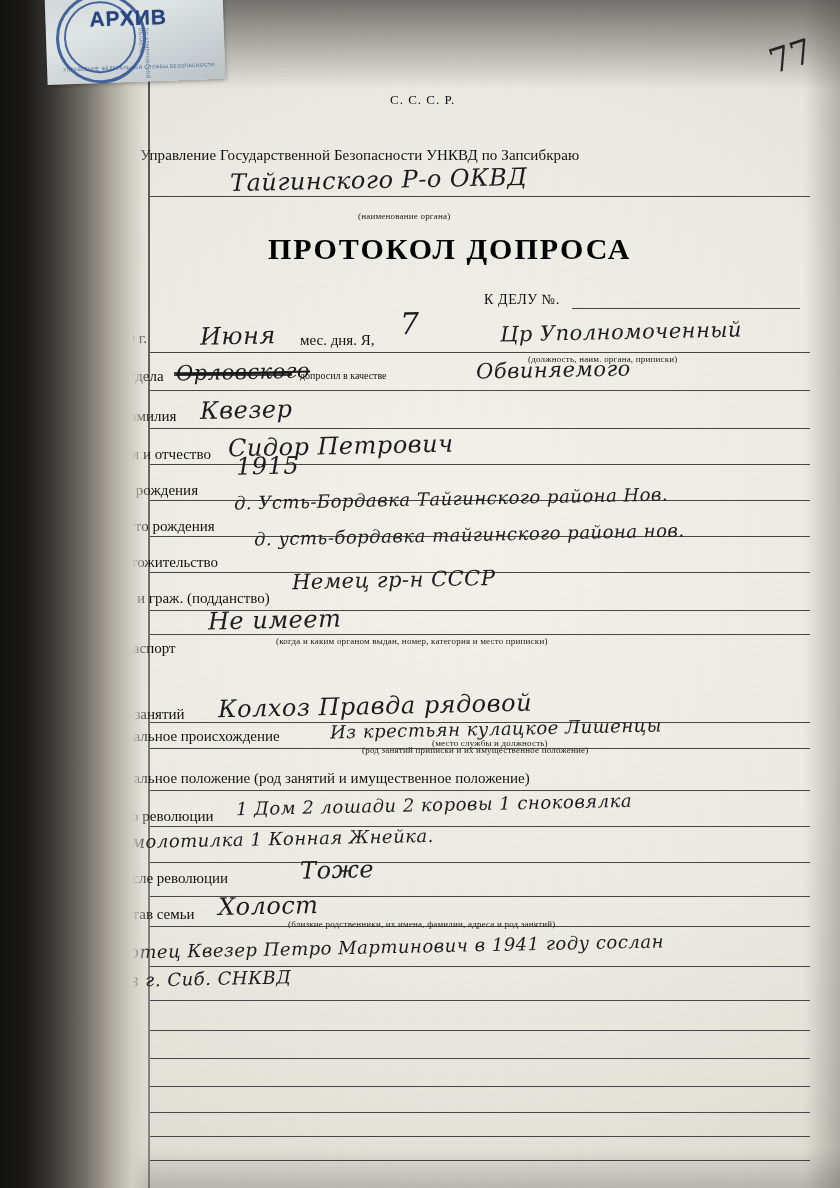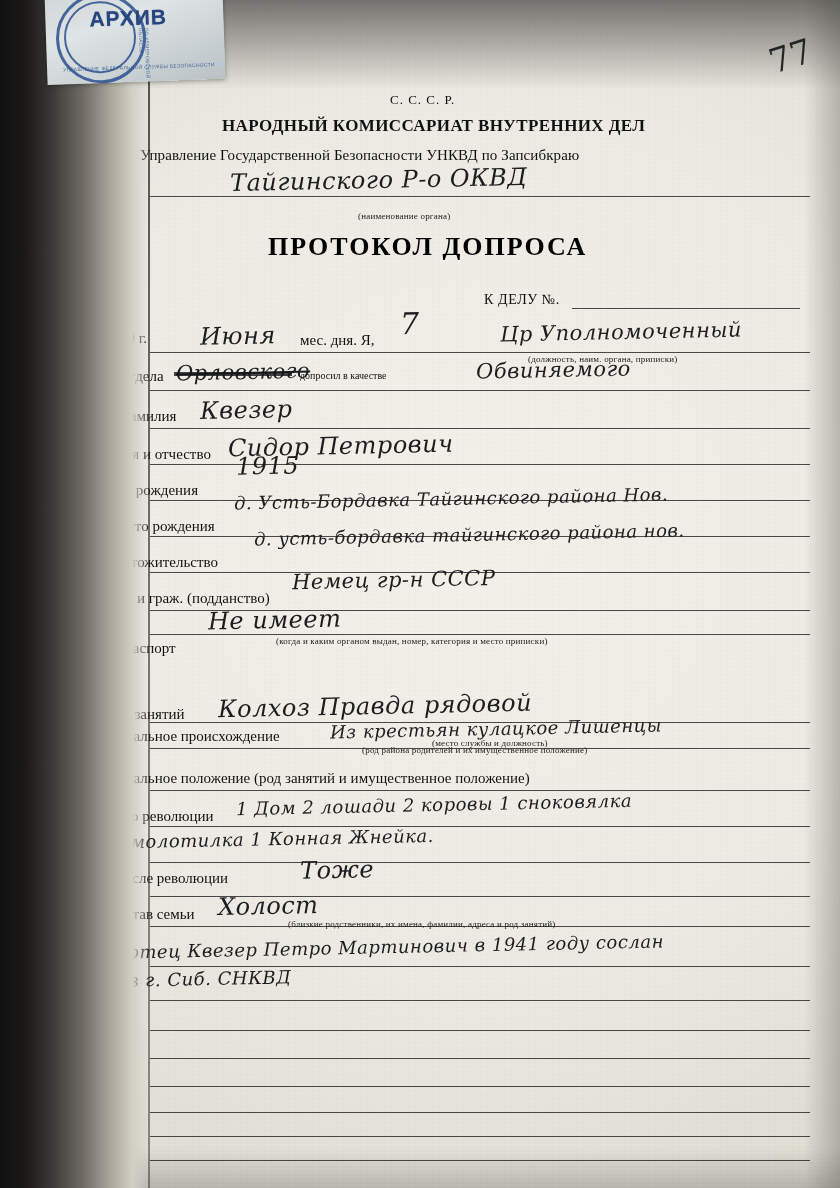--- a/index.html
+++ b/index.html
@@ -183,29 +183,28 @@
 <body>
 
 <div id="page">
   <div class="paper"></div>
   <div class="grain"></div>
 
   <div class="corner-mark">77</div>
 
   <div class="printed" style="left:390px; top:92px; font-size:13px; letter-spacing:1px;">С. С. С. Р.</div>
 
-  <div class="printed" style="left:222px; top:116px; font-size:17px; font-weight:bold; letter-spacing:.4px;">НАРОДНЫЙ КОМИССАРИАТ ВНУТРЕННИХ ДЕЛ</div>
 
   <div class="printed" style="left:140px; top:147px; font-size:15px; letter-spacing:.1px;">Управление Государственной Безопасности УНКВД по Запсибкраю</div>
 
   <div class="hw big" style="position:absolute; left:230px; top:166px;">Тайгинского  Р-о ОКВД</div>
   <div class="rule" style="left:150px; top:196px; width:660px;"></div>
   <div class="tiny" style="left:358px; top:187px;margin-top:24px;">(наименование органа)</div>
 
-  <div class="title" style="left:268px; top:232px; font-size:26px;">ПРОТОКОЛ ДОПРОСА</div>
+  <div class="title" style="left:268px; top:232px; font-size:30px;">ПРОТОКОЛ ДОПРОСА</div>
 
   <div class="printed" style="left:484px; top:292px; font-size:14px; letter-spacing:.6px;">К ДЕЛУ №.</div>
   <div class="rule" style="left:572px; top:308px; width:228px;"></div>
 
   <div class="printed" style="left:120px; top:330px; font-size:15px;">19    г.</div>
   <div class="hw big" style="position:absolute; left:200px; top:322px;">Июня</div>
   <div class="printed" style="left:300px; top:332px; font-size:15px;">мес.                 дня. Я,</div>
   <div class="hw big" style="position:absolute; left:400px; top:306px; font-size:30px;">7</div>
   <div class="hw mid" style="position:absolute; left:500px; top:320px;">Цр Уполномоченный</div>
   <div class="rule" style="left:150px; top:352px; width:660px;"></div>
@@ -248,21 +247,21 @@
   <div class="tiny" style="left:276px; top:636px;">(когда и каким органом выдан, номер, категория и место приписки)</div>
 
   <div class="printed" style="left:108px; top:706px; font-size:15px;">Род занятий</div>
   <div class="hw big" style="position:absolute; left:218px; top:692px;">Колхоз Правда рядовой</div>
   <div class="rule" style="left:150px; top:722px; width:660px;"></div>
   <div class="tiny" style="left:432px; top:714px;margin-top:24px;">(место службы и должность)</div>
 
   <div class="printed" style="left:100px; top:728px; font-size:15px;">Социальное происхождение</div>
   <div class="hw sm" style="position:absolute; left:330px; top:718px;">Из крестьян кулацкое Лишенцы</div>
   <div class="rule" style="left:150px; top:748px; width:660px;"></div>
-  <div class="tiny" style="left:362px; top:745px;">(род района родителей и их имущественное положение)</div>
+  <div class="tiny" style="left:362px; top:745px;">(род занятий приписки и их имущественное положение)</div>
 
   <div class="printed" style="left:100px; top:770px; font-size:15px;">Социальное положение (род занятий и имущественное положение)</div>
   <div class="rule" style="left:150px; top:790px; width:660px;"></div>
 
   <div class="printed" style="left:108px; top:808px; font-size:15px;">а) до революции</div>
   <div class="hw sm" style="position:absolute; left:236px; top:794px;">1 Дом 2 лошади 2 коровы 1 сноковялка</div>
   <div class="rule" style="left:150px; top:826px; width:660px;"></div>
 
   <div class="hw sm" style="position:absolute; left:130px; top:828px;">молотилка 1 Конная Жнейка.</div>
   <div class="rule" style="left:150px; top:862px; width:660px;"></div>

